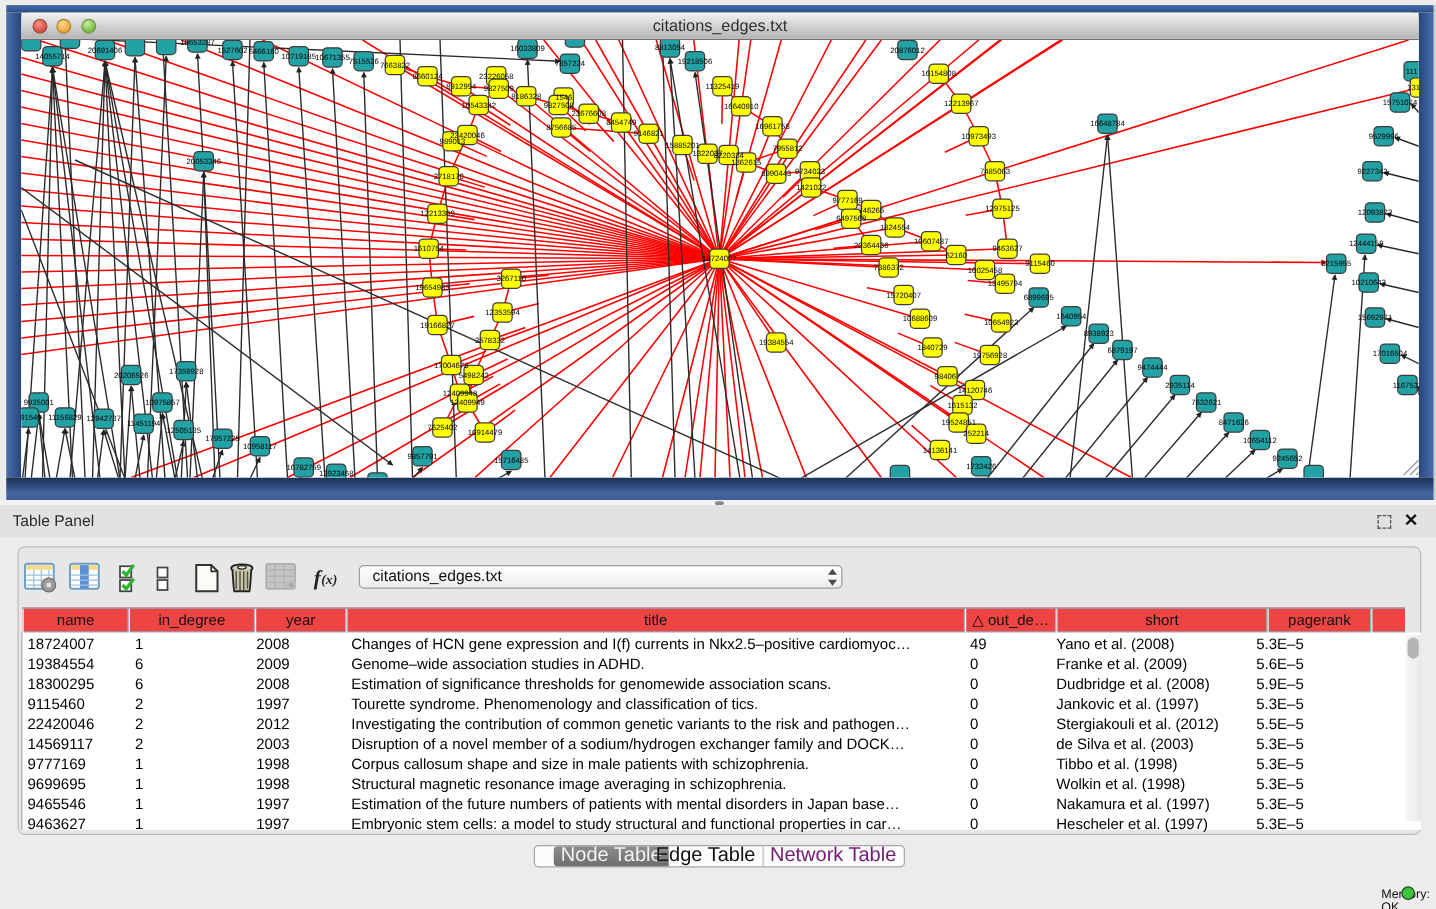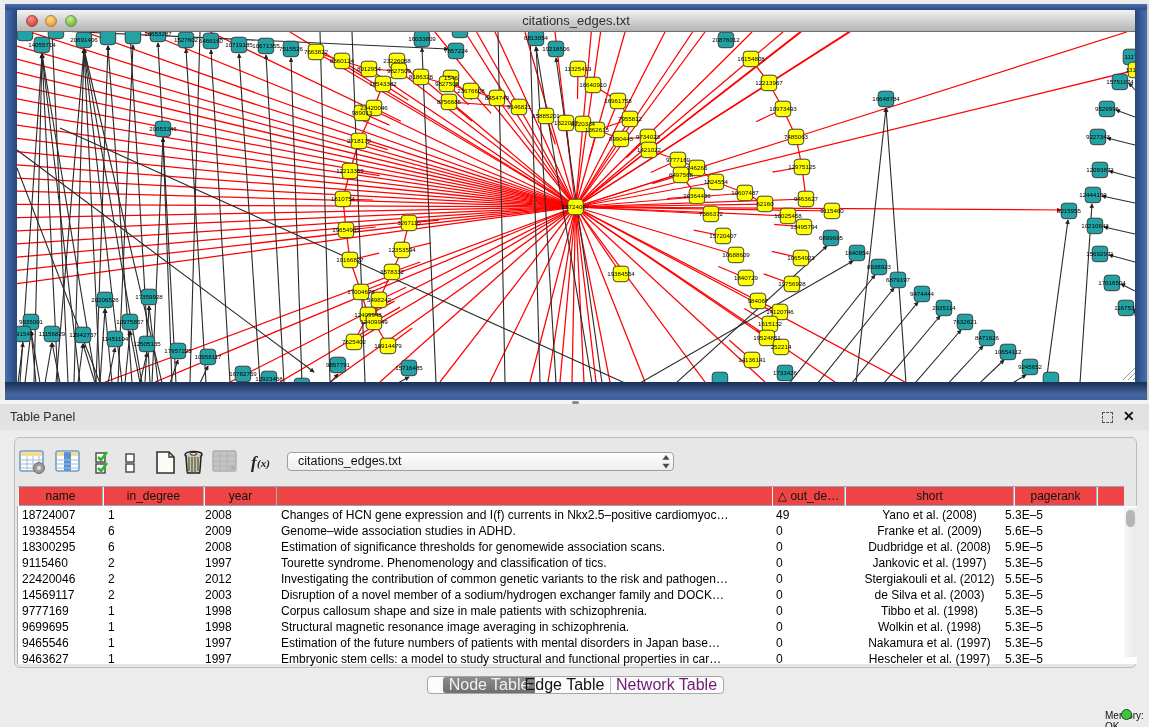--- a/index.html
+++ b/index.html
@@ -44,21 +44,21 @@
   font-size:12px; color:#111; text-align:center; line-height:19px; }
 #tbody { left:17px; top:506px; width:1108px; height:158px; background:#fff; border-left:1px solid #aaa; border-right:1px solid #aaa; }
 #twhite { left:1124px; top:506px; width:13px; height:158px; background:#fff; }
 .tr { position:absolute; left:18px; width:1106px; height:16px; font-size:12px; color:#000; }
 .tr span { position:absolute; top:1px; white-space:nowrap; }
 .c-name  { left:4px; }
 .c-deg   { left:90px; }
 .c-year  { left:187px; }
 .c-title { left:263px; max-width:490px; overflow:hidden; }
 .c-out   { left:758px; }
-.c-short { left:827px; width:169px; text-align:center; }
+.c-short { left:827px; width:169px; }
 .c-pr    { left:987px; }
 #sbar { left:1124px; top:508px; width:13px; height:149px; background:linear-gradient(90deg,#f7f7f7,#e9e9e9); }
 #sthumb { left:1126px; top:510px; width:9px; height:17px; background:#b5b5b5; border-radius:5px; }
 
 
 #tabs { left:427px; top:676px; width:297px; height:18px; border:1px solid #a6a6a6; border-radius:4px;
   background:#fcfcfc; font-size:12.5px; }
 #tab1 { position:absolute; left:16px; top:0; width:92px; height:16px; background:linear-gradient(#8d8d8d,#6e6e6e);
   border-radius:3px 0 0 3px; color:#f2f2f2; text-align:center; line-height:16px; }
 #tab2 { position:absolute; left:92px; top:0; width:92px; height:16px; color:#111; text-align:center; line-height:16px; border-right:1px solid #bbb; }
@@ -678,20 +678,21 @@
 </svg>
 <div class="abs" id="dropdown">citations_edges.txt</div>
 <svg class="abs" style="left:660px;top:455px" width="12" height="14">
     <path d="M6 0l3.6 4.8H2.4z" fill="#4a4a4a"></path>
     <path d="M6 13.5L2.4 8.7h7.2z" fill="#4a4a4a"></path>
   </svg>
 <div class="abs" id="thead">
   <span class="th" style="left:0;width:85px">name</span>
   <span class="th" style="left:85px;width:101px">in_degree</span>
   <span class="th" style="left:186px;width:73px">year</span>
+  <span class="th" style="left:259px;width:495px">title</span>
   <span class="th" style="left:754px;width:73px">△ out_de…</span>
   <span class="th" style="left:827px;width:169px">short</span>
   <span class="th" style="left:996px;width:83px">pagerank</span>
   <span class="th" style="left:1079px;width:26px;border-right:none"></span>
 </div>
 <div class="abs" id="tbody"></div>
 <div class="abs" id="twhite"></div>
 <div class="tr" style="top:507px">
     <span class="c-name">18724007</span>
     <span class="c-deg">1</span>

